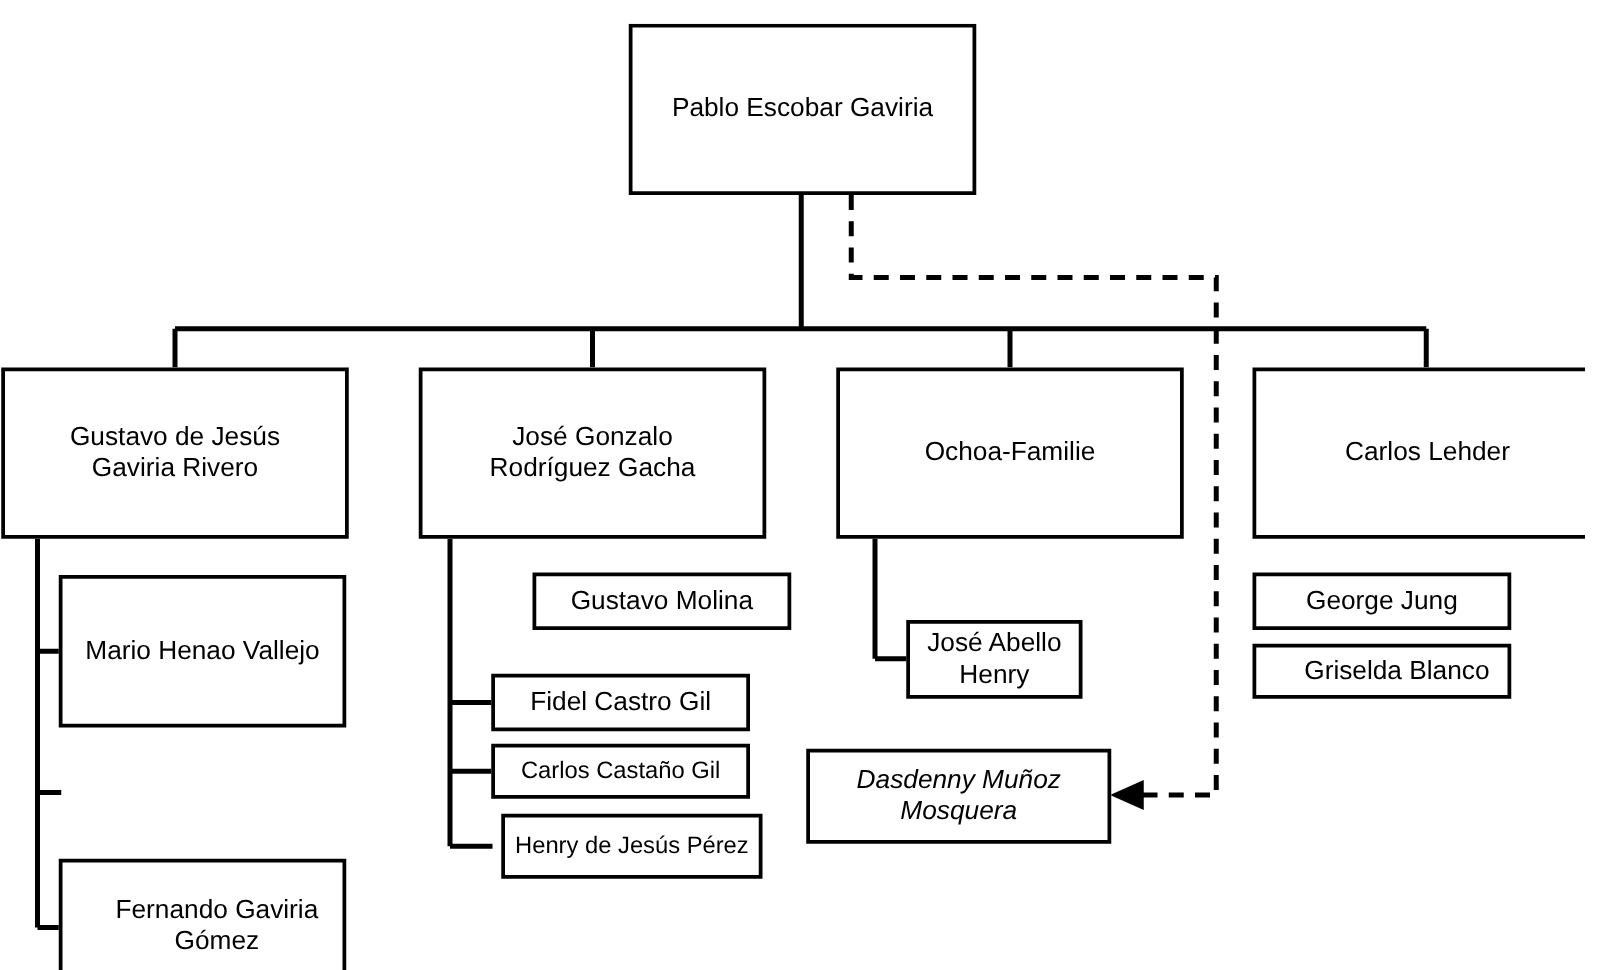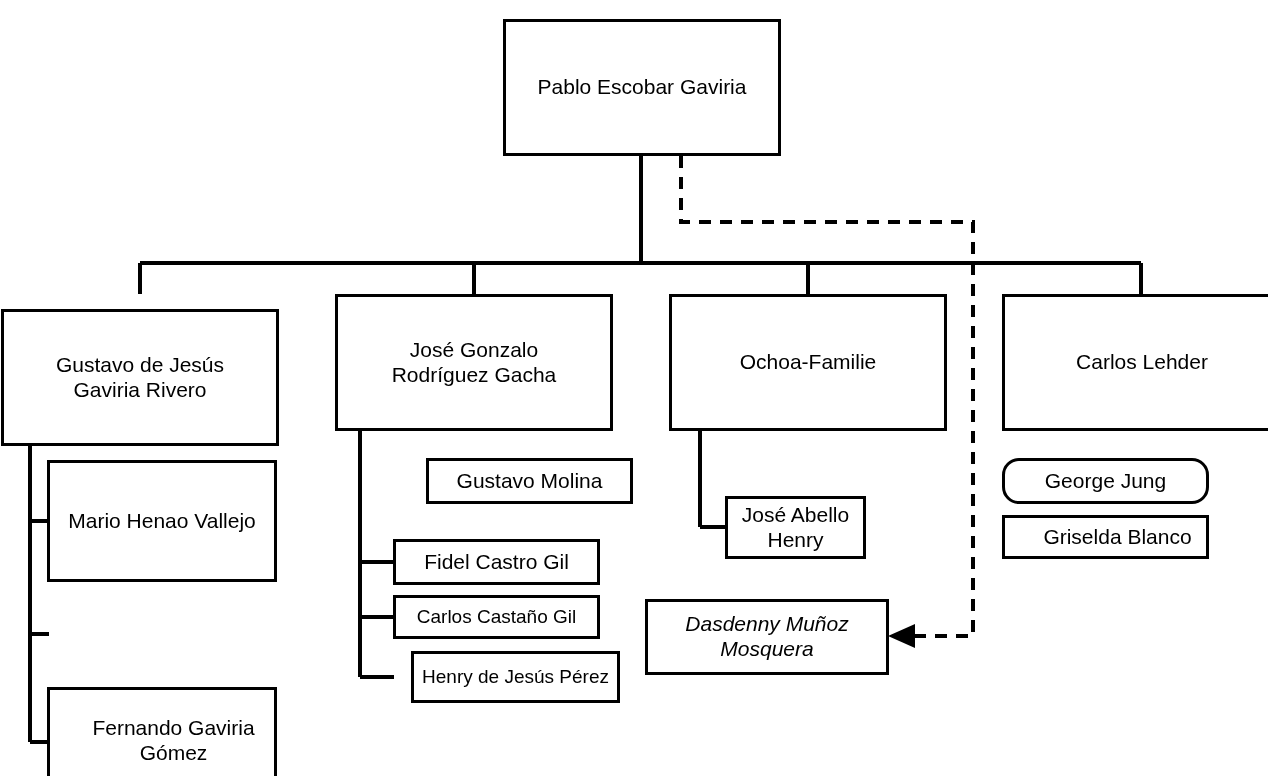--- a/index.html
+++ b/index.html
@@ -93,21 +93,21 @@
     <line class="solid-link" x1="700" y1="508" x2="726" y2="508"></line>
 
     <polyline class="dashed-link" points="681,137 681,203 973,203 973,617 908,617"></polyline>
     <polygon class="arrow-head" points="888,617 915,605 915,629"></polygon>
   </svg>
 
   <div class="node" style="left:503px; top:0px; width:278px; height:137px;">
     <span>Pablo Escobar Gaviria</span>
   </div>
 
-  <div class="node" style="left:1px; top:290px; width:278px; height:137px;">
+  <div class="node" style="left:1px; top:275px; width:278px; height:137px;">
     <span>Gustavo de Jesús
 Gaviria Rivero</span>
   </div>
 
   <div class="node" style="left:335px; top:275px; width:278px; height:137px;">
     <span>José Gonzalo
 Rodríguez Gacha</span>
   </div>
 
   <div class="node" style="left:669px; top:275px; width:278px; height:137px;">
@@ -133,35 +133,35 @@
   </div>
 
   <div class="node" style="left:393px; top:520px; width:207px; height:46px;">
     <span>Fidel Castro Gil</span>
   </div>
 
   <div class="node small" style="left:393px; top:576px; width:207px; height:44px;text-align:center;">
     <span>Carlos Castaño Gil</span>
   </div>
 
-  <div class="node small" style="left:411px; top:632px; width:209px; height:52px;">
+  <div class="node small" style="left:401px; top:632px; width:209px; height:52px;">
     <span>Henry de Jesús Pérez</span>
   </div>
 
   <div class="node" style="left:725px; top:477px; width:141px; height:63px;">
     <span>José Abello
 Henry</span>
   </div>
 
   <div class="node" style="left:645px; top:580px; width:244px; height:76px;font-style:italic;">
     <span>Dasdenny Muñoz
 Mosquera</span>
   </div>
 
-  <div class="node" style="left:1002px; top:439px; width:207px; height:46px;border-radius:17px;">
+  <div class="node" style="left:1002px; top:439px; width:207px; height:46px;">
     <span>George Jung</span>
   </div>
 
   <div class="node" style="left:1002px; top:496px; width:207px; height:44px;padding-left:30px;">
     <span>Griselda Blanco</span>
   </div>
 
 </div>
 
 </body></html>

